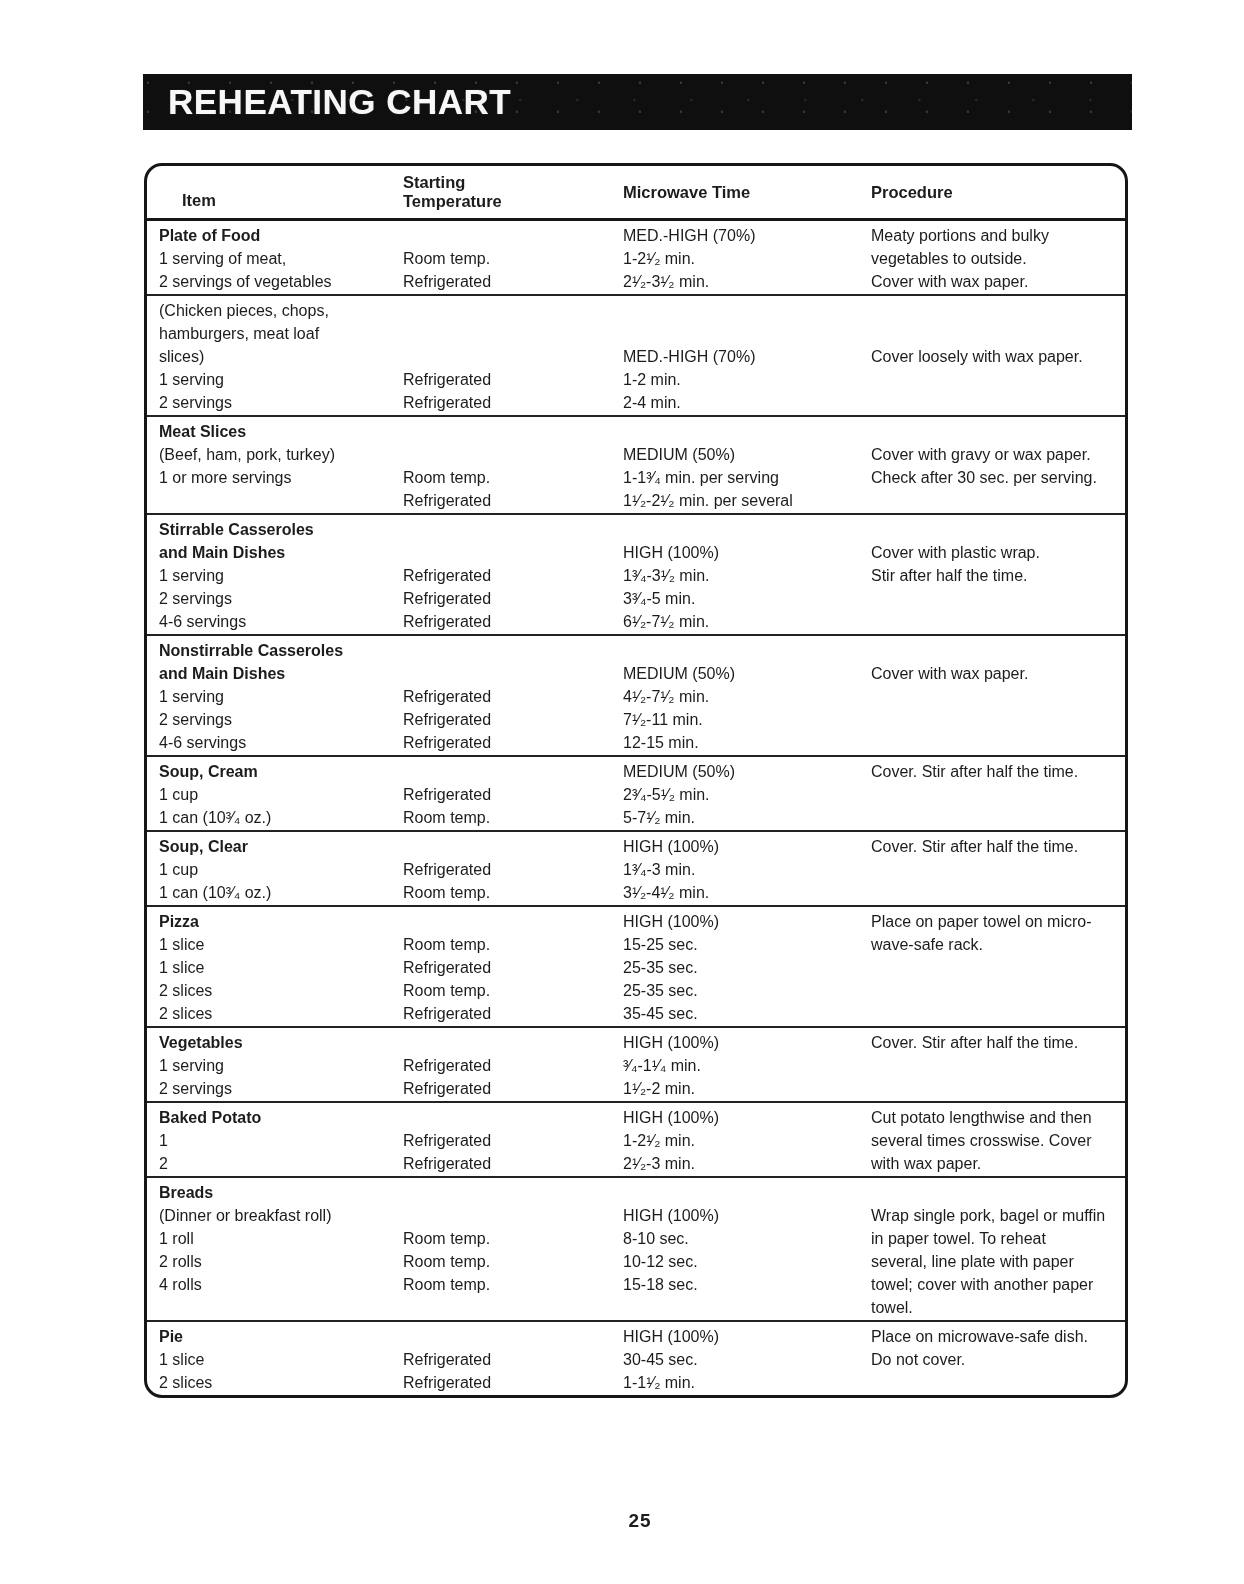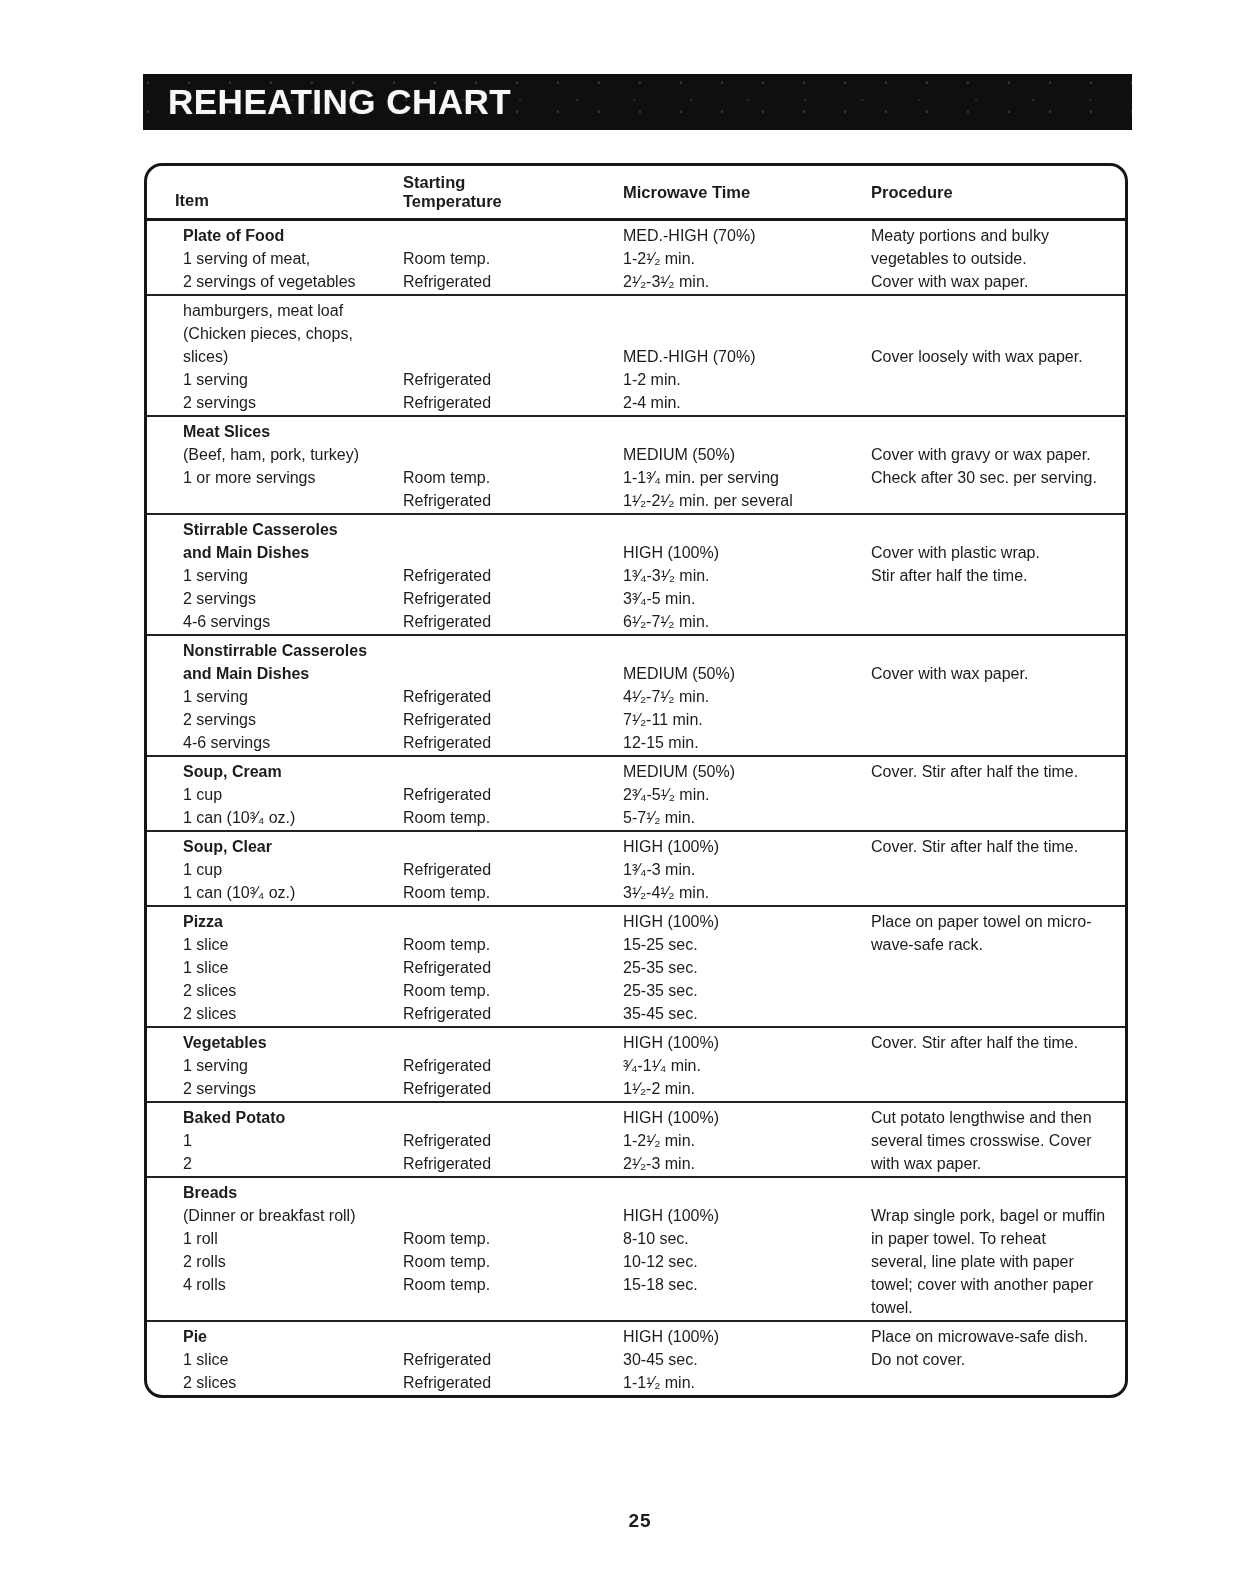--- a/index.html
+++ b/index.html
@@ -40,32 +40,32 @@
     overflow:hidden;
   }
   .hdr {
     display:grid;
     grid-template-columns:256px 220px 248px 1fr;
     height:52px;
     align-items:center;
     border-bottom:3px solid #161616;
   }
   .hdr .h { font-weight:bold; font-size:16.5px; line-height:19px; }
-  .h-item { padding-left:28px;margin-top:16px; }
+  .h-item { padding-left:35px;margin-top:16px; }
   .h-temp { display:inline-flex; flex-direction:column; align-items:flex-start; justify-self:start; }
   .section { border-top:2px solid #222; padding:3px 0 1px 0; }
   .section.first { border-top:none; }
   .line {
     display:grid;
     grid-template-columns:256px 220px 248px 1fr;
     line-height:23px;
     min-height:23px;
   }
   .cell { font-size:16px; white-space:nowrap; overflow:visible; }
-  .c0 { padding-left:36px; }
+  .c0 { padding-left:12px; }
   .c3 { padding-right:8px; }
   .cell.bold { font-weight:bold; }
   .page-num {
     position:absolute; left:0; top:1510px;
     width:1280px;
     text-align:center;
     font-size:19px;
     font-weight:bold;
     letter-spacing:1px;
   }
@@ -103,27 +103,27 @@
         </div>
         <div class="line">
           <div class="cell c0">2 servings of vegetables</div>
           <div class="cell c1">Refrigerated</div>
           <div class="cell c2">2¹⁄₂-3¹⁄₂ min.</div>
           <div class="cell c3">Cover with wax paper.</div>
         </div>
       </div>
       <div class="section">
         <div class="line">
+          <div class="cell c0">(Chicken pieces, chops,</div>
+          <div class="cell c1"></div>
+          <div class="cell c2"></div>
+          <div class="cell c3"></div>
+        </div>
+        <div class="line">
           <div class="cell c0">hamburgers, meat loaf</div>
-          <div class="cell c1"></div>
-          <div class="cell c2"></div>
-          <div class="cell c3"></div>
-        </div>
-        <div class="line">
-          <div class="cell c0">(Chicken pieces, chops,</div>
           <div class="cell c1"></div>
           <div class="cell c2"></div>
           <div class="cell c3"></div>
         </div>
         <div class="line">
           <div class="cell c0">slices)</div>
           <div class="cell c1"></div>
           <div class="cell c2">MED.-HIGH (70%)</div>
           <div class="cell c3">Cover loosely with wax paper.</div>
         </div>

